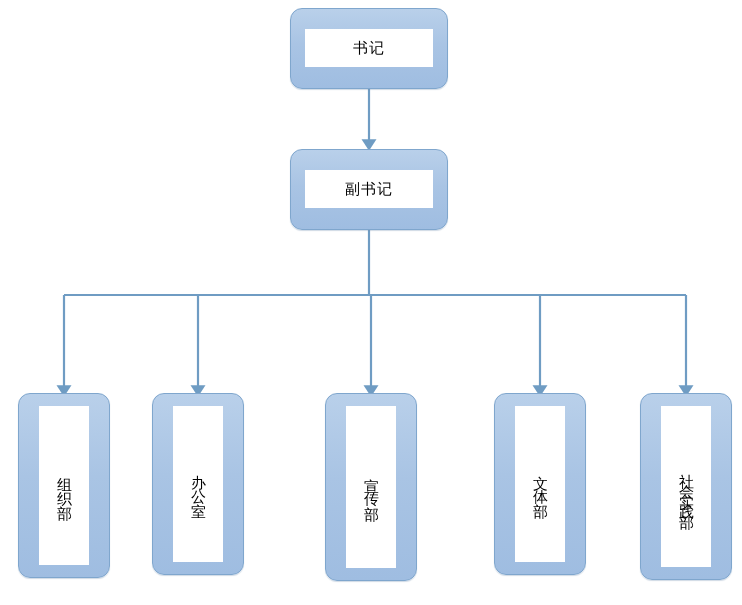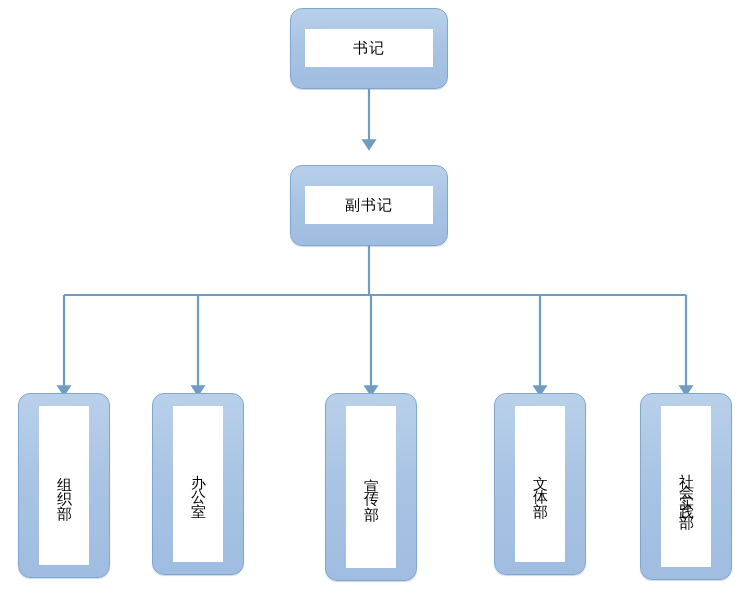--- a/index.html
+++ b/index.html
@@ -123,21 +123,21 @@
       <line x1="686" y1="295" x2="686" y2="388" stroke="#6f9cc3" stroke-width="2.2" marker-end="url(#arrowhead)"></line>
     </g>
   </svg>
 
   <div class="node horiz" style="left:290px; top:8px;">
     <div class="node-inner">
       <span class="node-label">书记</span>
     </div>
   </div>
 
-  <div class="node horiz" style="left:290px; top:165px;">
+  <div class="node horiz" style="left:290px; top:149px;">
     <div class="node-inner">
       <span class="node-label">副书记</span>
     </div>
   </div>
 
   <div class="node vert" style="left:18px; top:393px; height:185px;">
     <div class="node-inner">
       <span class="node-label">组织部</span>
     </div>
   </div>

